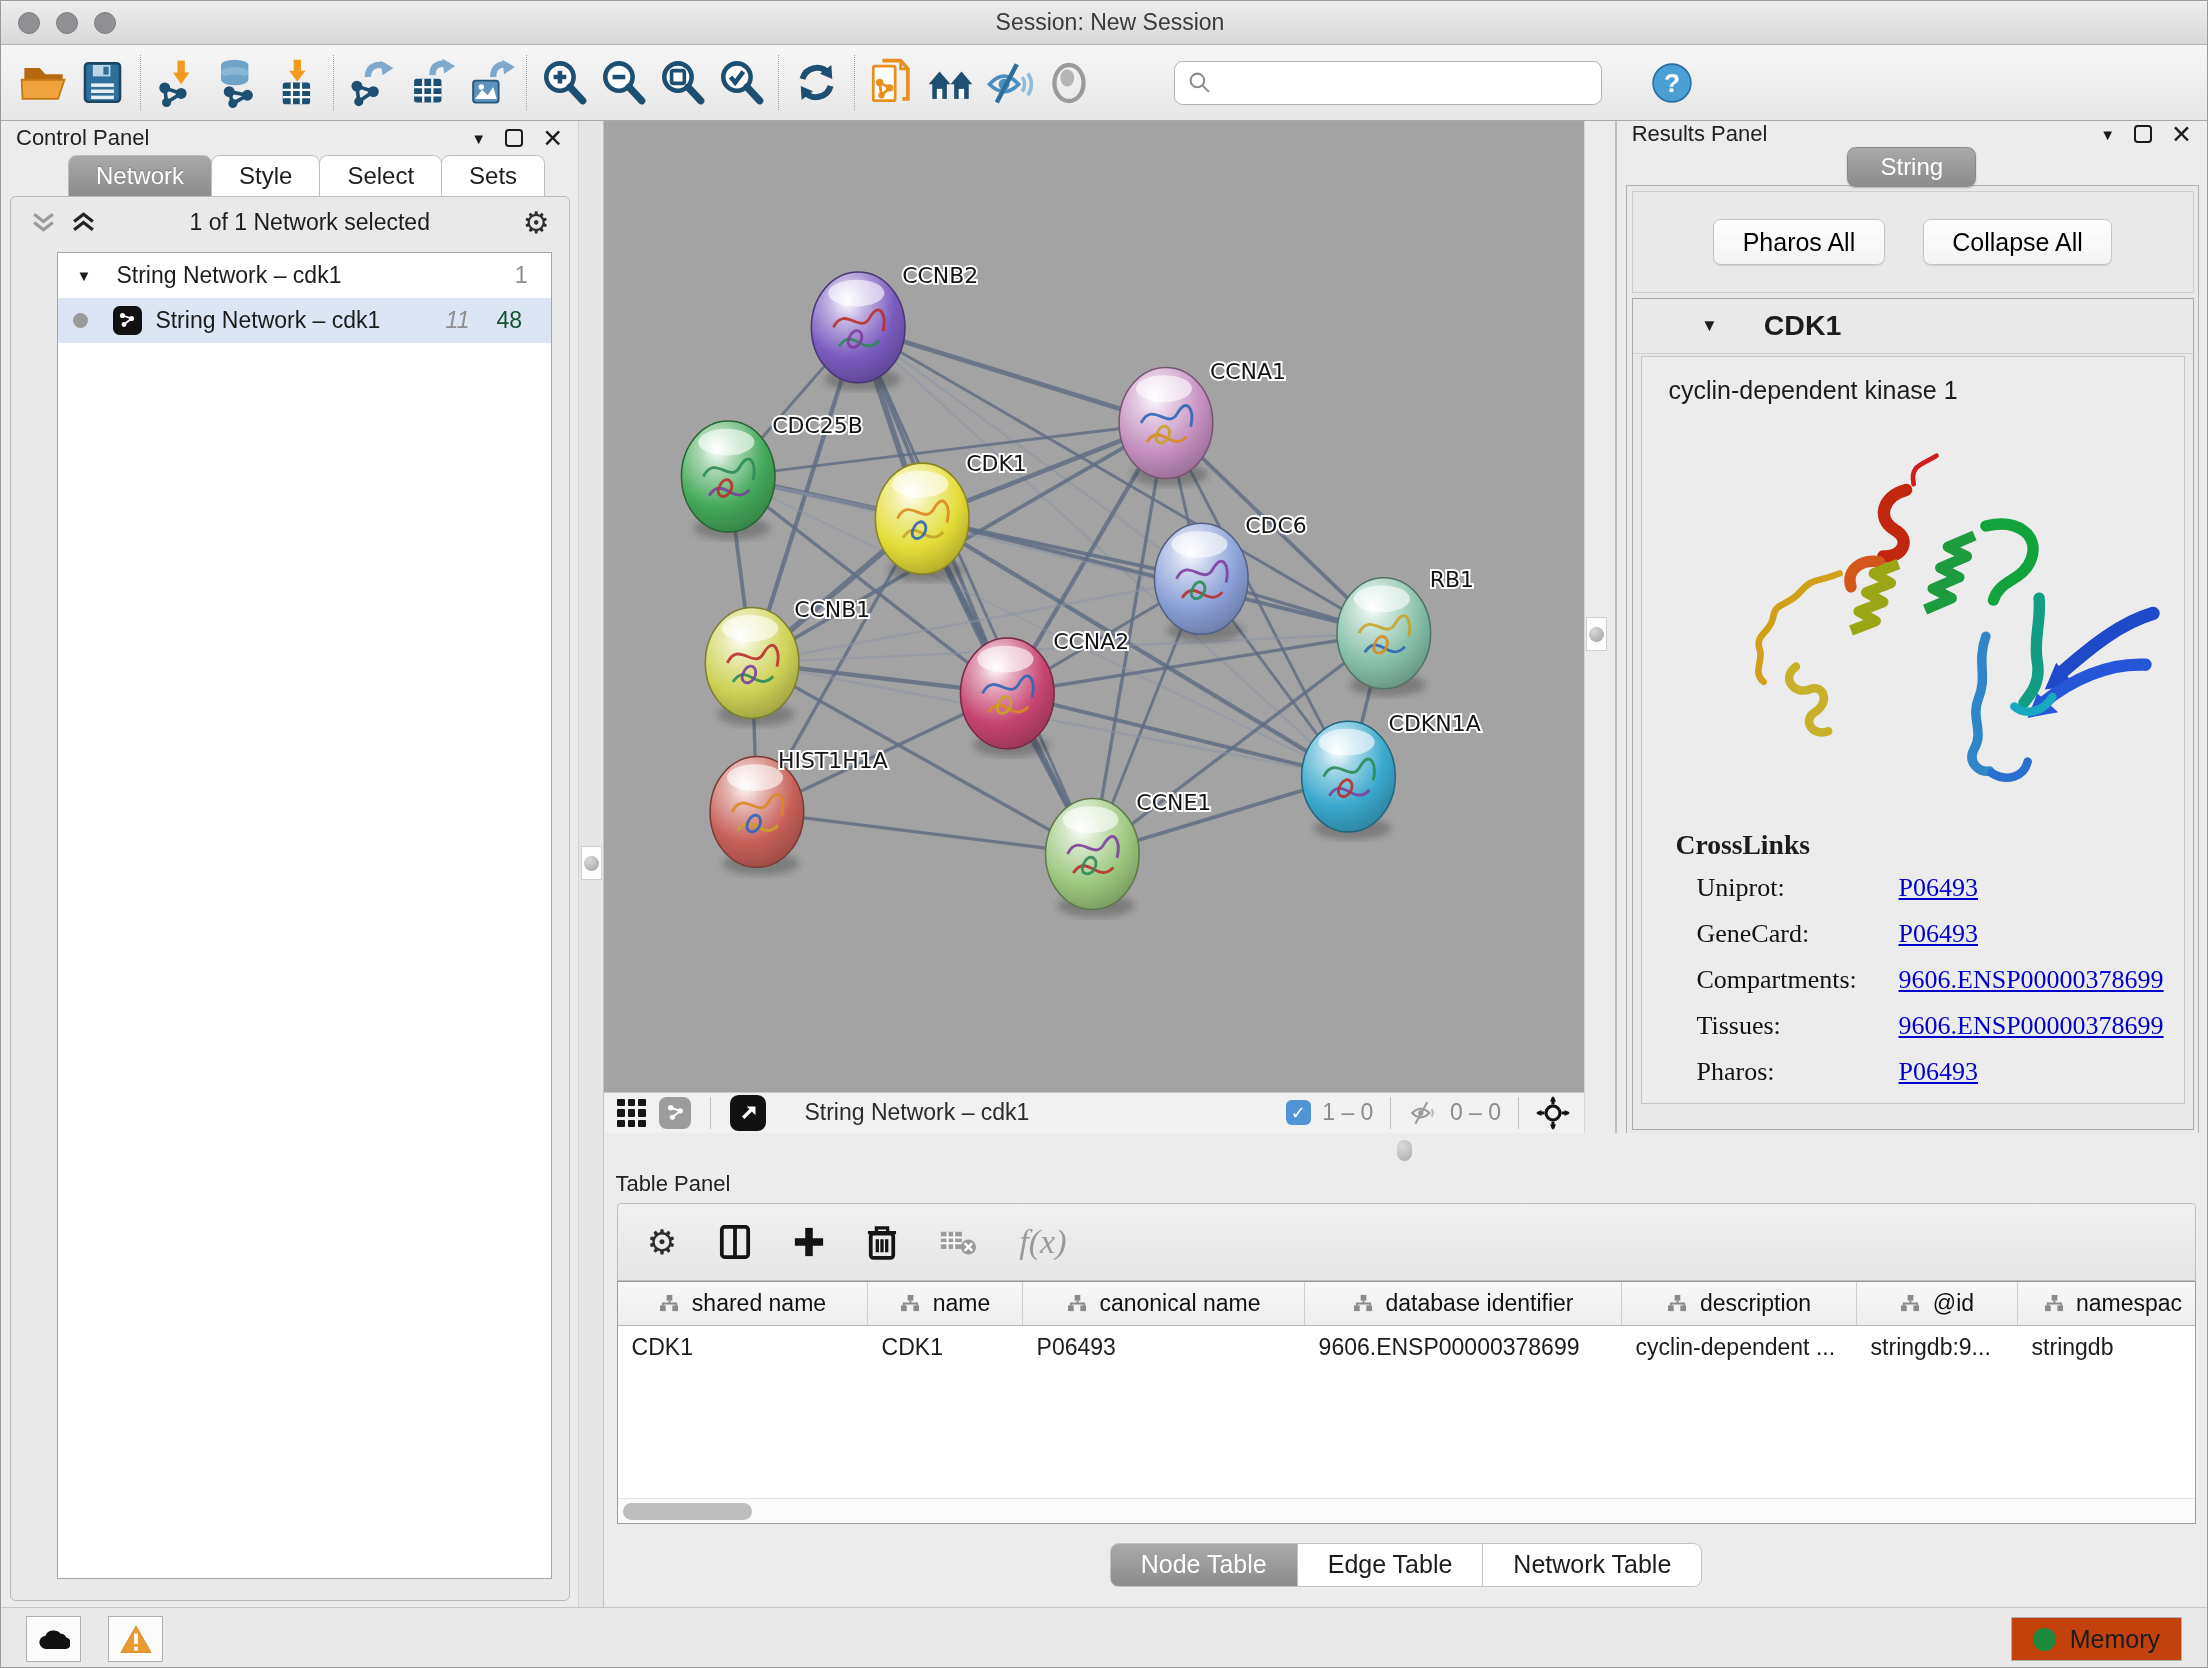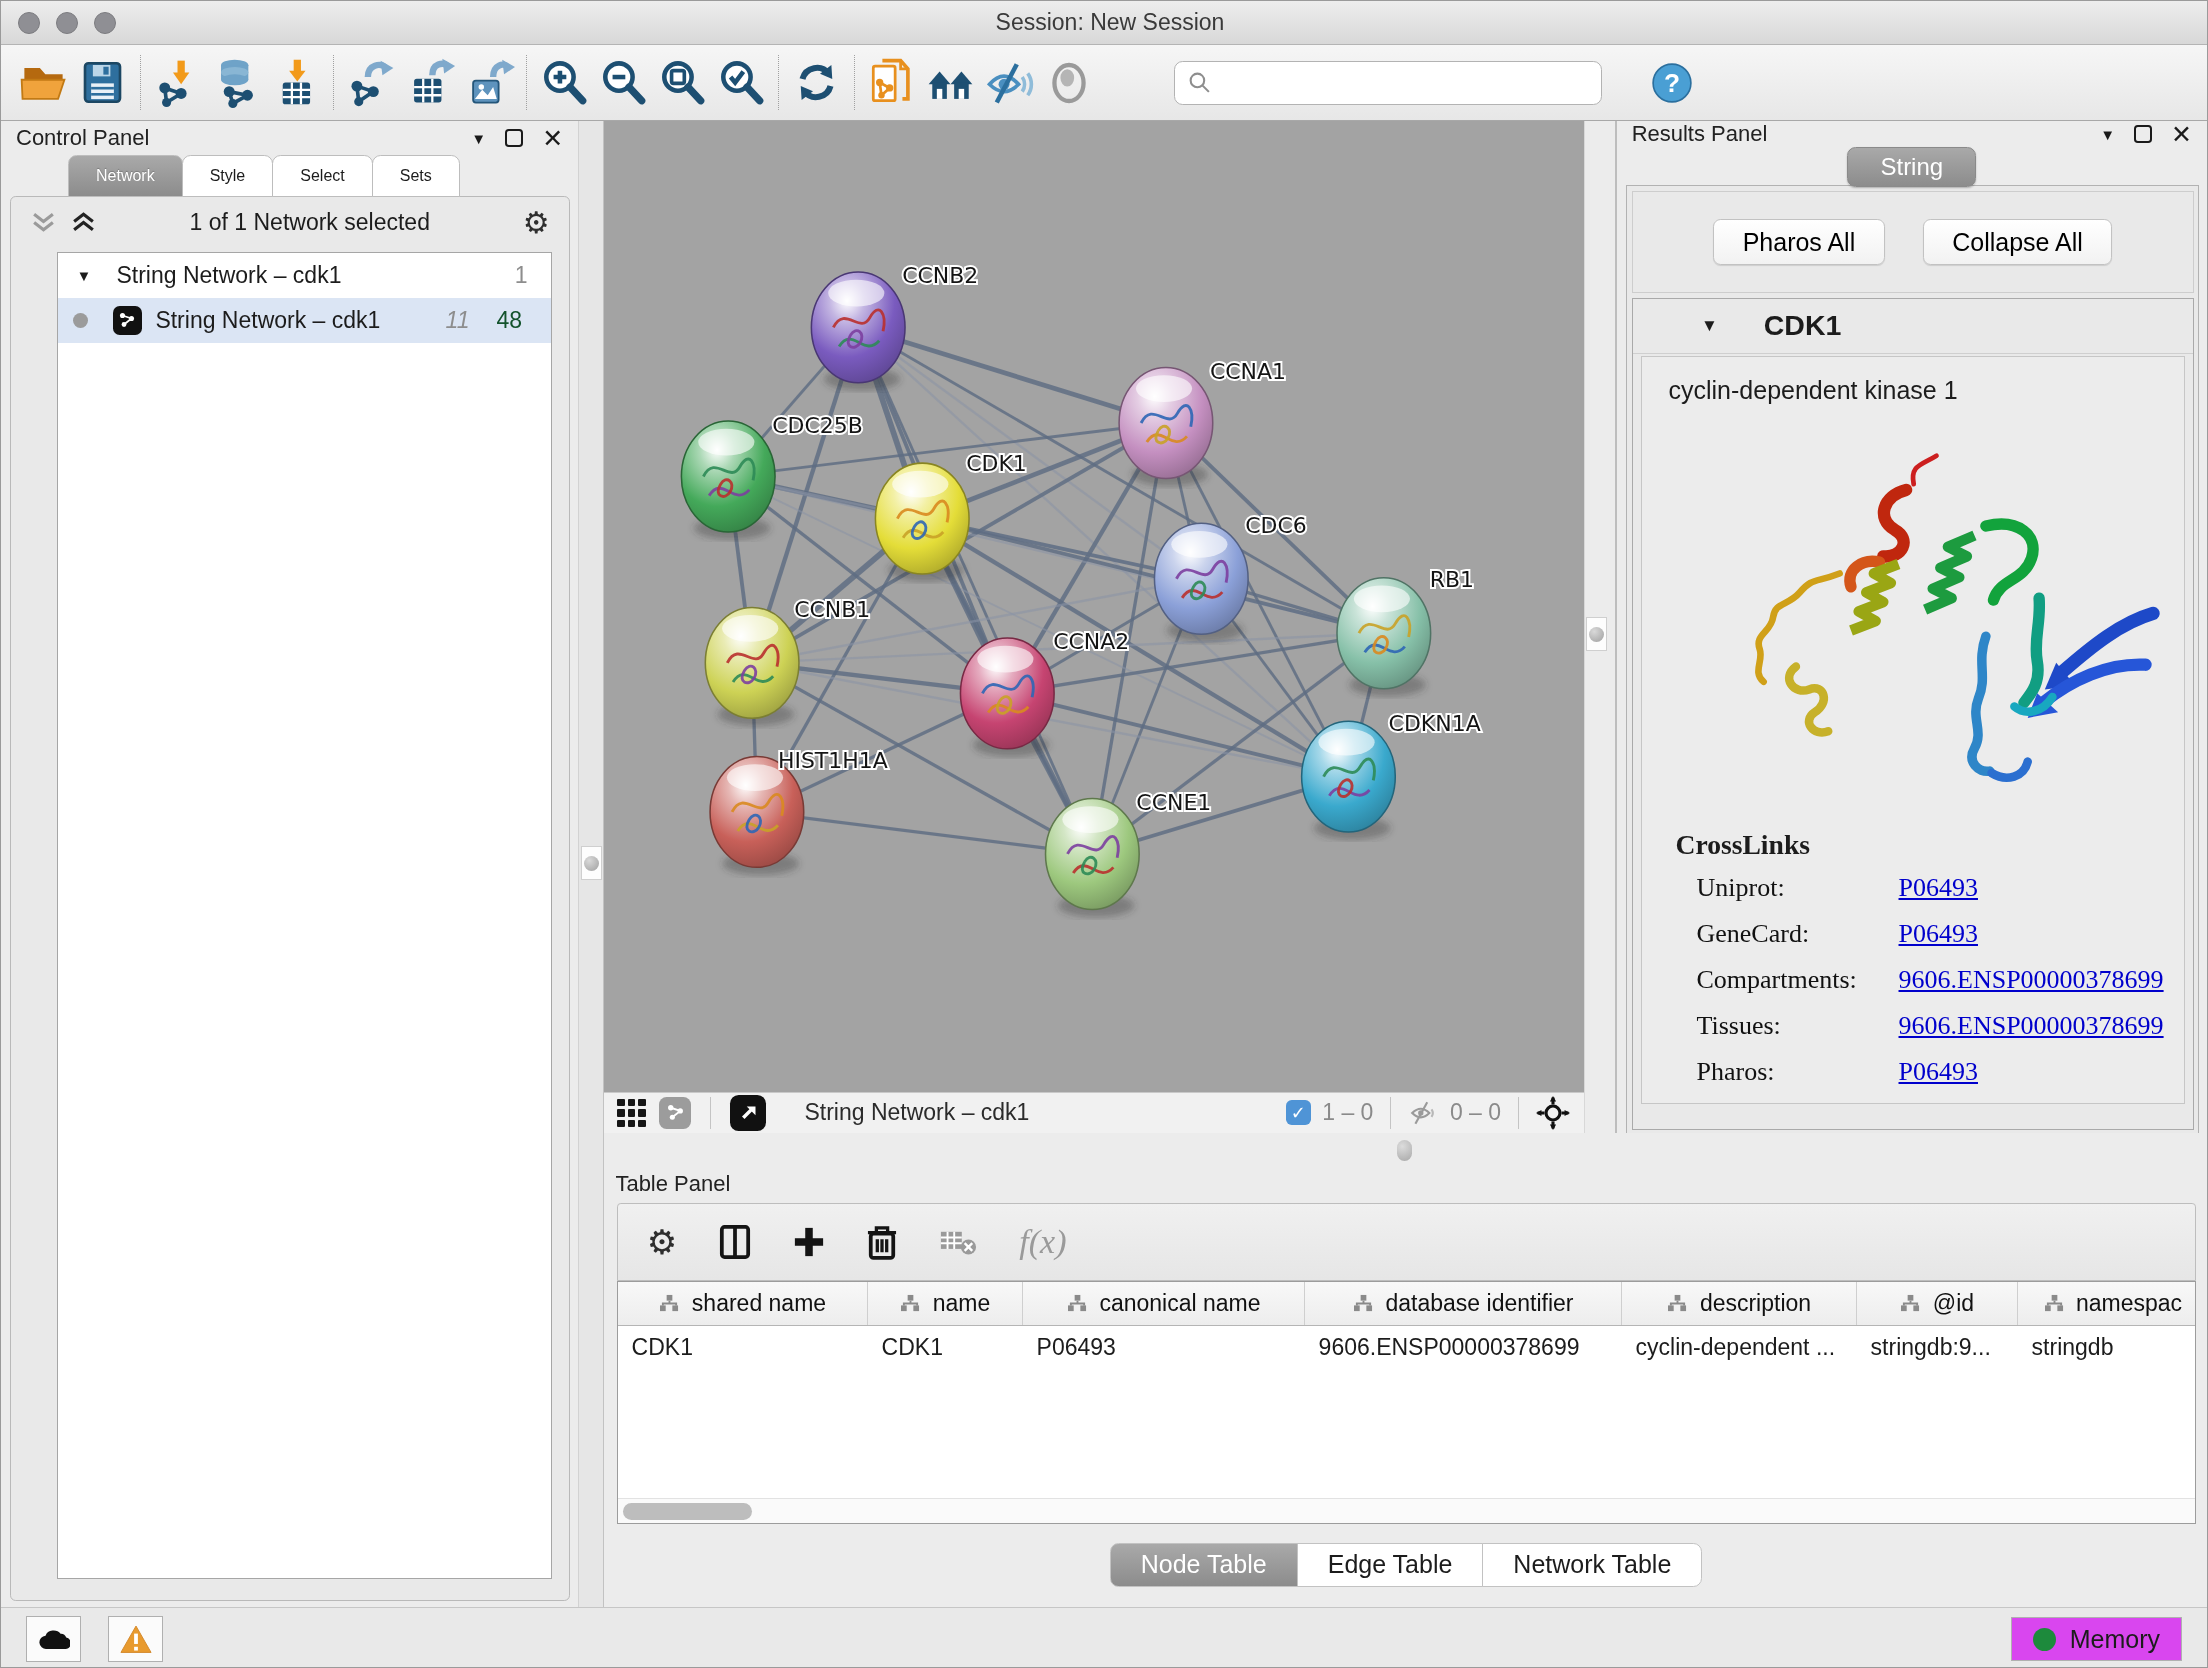--- a/index.html
+++ b/index.html
@@ -37,21 +37,21 @@
   .divider-v2 { width:36px; background:#ececec; border-right:2.9px double #bdbdbd; position:relative; }
   
   .panel-head { height:34px; display:flex; align-items:center; padding:0 15px; }
   .panel-title { font-size:22px; color:#222; }
   .panel-head .ph-icons { margin-left:auto; display:flex; align-items:center; gap:19px; }
   .ph-tri { font-size:15px; color:#1a1a1a; }
   .ph-box { width:18px; height:18px; border:2.4px solid #1a1a1a; border-radius:3.8px; }
   .ph-x { font-size:25px; font-weight:bold; color:#1a1a1a; line-height:1; }
   .cp-tabs { display:flex; padding-left:67px; position:relative; z-index:2; margin-bottom:-1px; }
   .tab { height:42px; display:flex; align-items:center; justify-content:center; padding:0 27px;
-    background:#fff; border:1px solid #bdbdbd; border-radius:8.6px 8.6px 0 0; font-size:16px; margin-right:-1px; }
+    background:#fff; border:1px solid #bdbdbd; border-radius:8.6px 8.6px 0 0; font-size:24px; margin-right:-1px; }
   .tab.active { background:linear-gradient(#a9a9a9,#8c8c8c); color:#fff; text-shadow:0 -1px 1px rgba(0,0,0,.25); }
   .cp-box { flex:1; margin:0 8.6px 5.7px 8.6px; background:#e9e9e9; border:1px solid #b9b9b9; border-radius:5.7px;
     display:flex; flex-direction:column; }
   .cp-statusrow { height:51px; display:flex; align-items:center; padding:0 19px; }
   .cp-statusrow .status-text { flex:1; text-align:center; font-size:23px; }
   .gear { font-size:30px; color:#2e2e2e; line-height:1; }
   .tree-box { flex:1; background:#fff; border:1px solid #a6a6a6; margin:3.8px 17px 21px 46px; overflow:hidden; }
   .tree-row { height:45px; display:flex; align-items:center; font-size:23px; }
   .tree-row.root .caret { margin-left:19px; font-size:15px; }
   .tree-row.root .lbl { margin-left:25px; }
@@ -123,21 +123,21 @@
   .hscroll .thumb { position:absolute; left:4.8px; top:3.8px; width:129px; height:17px; border-radius:8.6px; background:#bdbdbd; }
   .tp-tabs { display:flex; justify-content:center; margin-top:19px; }
   .tp-tab { height:44px; padding:0 30px; display:flex; align-items:center; font-size:25px; background:#fff;
     border:1px solid #c2c2c2; margin-right:-1px; }
   .tp-tab:first-child { border-radius:8.6px 0 0 8.6px; }
   .tp-tab:last-child { border-radius:0 8.6px 8.6px 0; }
   .tp-tab.active { background:linear-gradient(#a9a9a9,#8c8c8c); color:#fff; }
   
   .statusbar { height:63px; background:#e9e9e9; border-top:1px solid #c6c6c6; display:flex; align-items:center; padding:0 25px; }
   .sbtn { width:55px; height:46px; background:#fbfbfb; border:1.9px solid #b0b0b0; display:flex; align-items:center; justify-content:center; margin-right:27px;}
-  .membtn { margin-left:auto; height:44px; background:#d946ef; border:1.9px solid #b0b0b0; display:flex; align-items:center;
+  .membtn { margin-left:auto; height:44px; background:#c2410c; border:1.9px solid #b0b0b0; display:flex; align-items:center;
     gap:13.3px; padding:0 21px; font-size:25px; }
   .memdot { width:23px; height:23px; border-radius:50%; }
 </style>
 </head>
 <body>
 
 <div class="app">
 
   <div class="titlebar">
     <div class="traffic">

